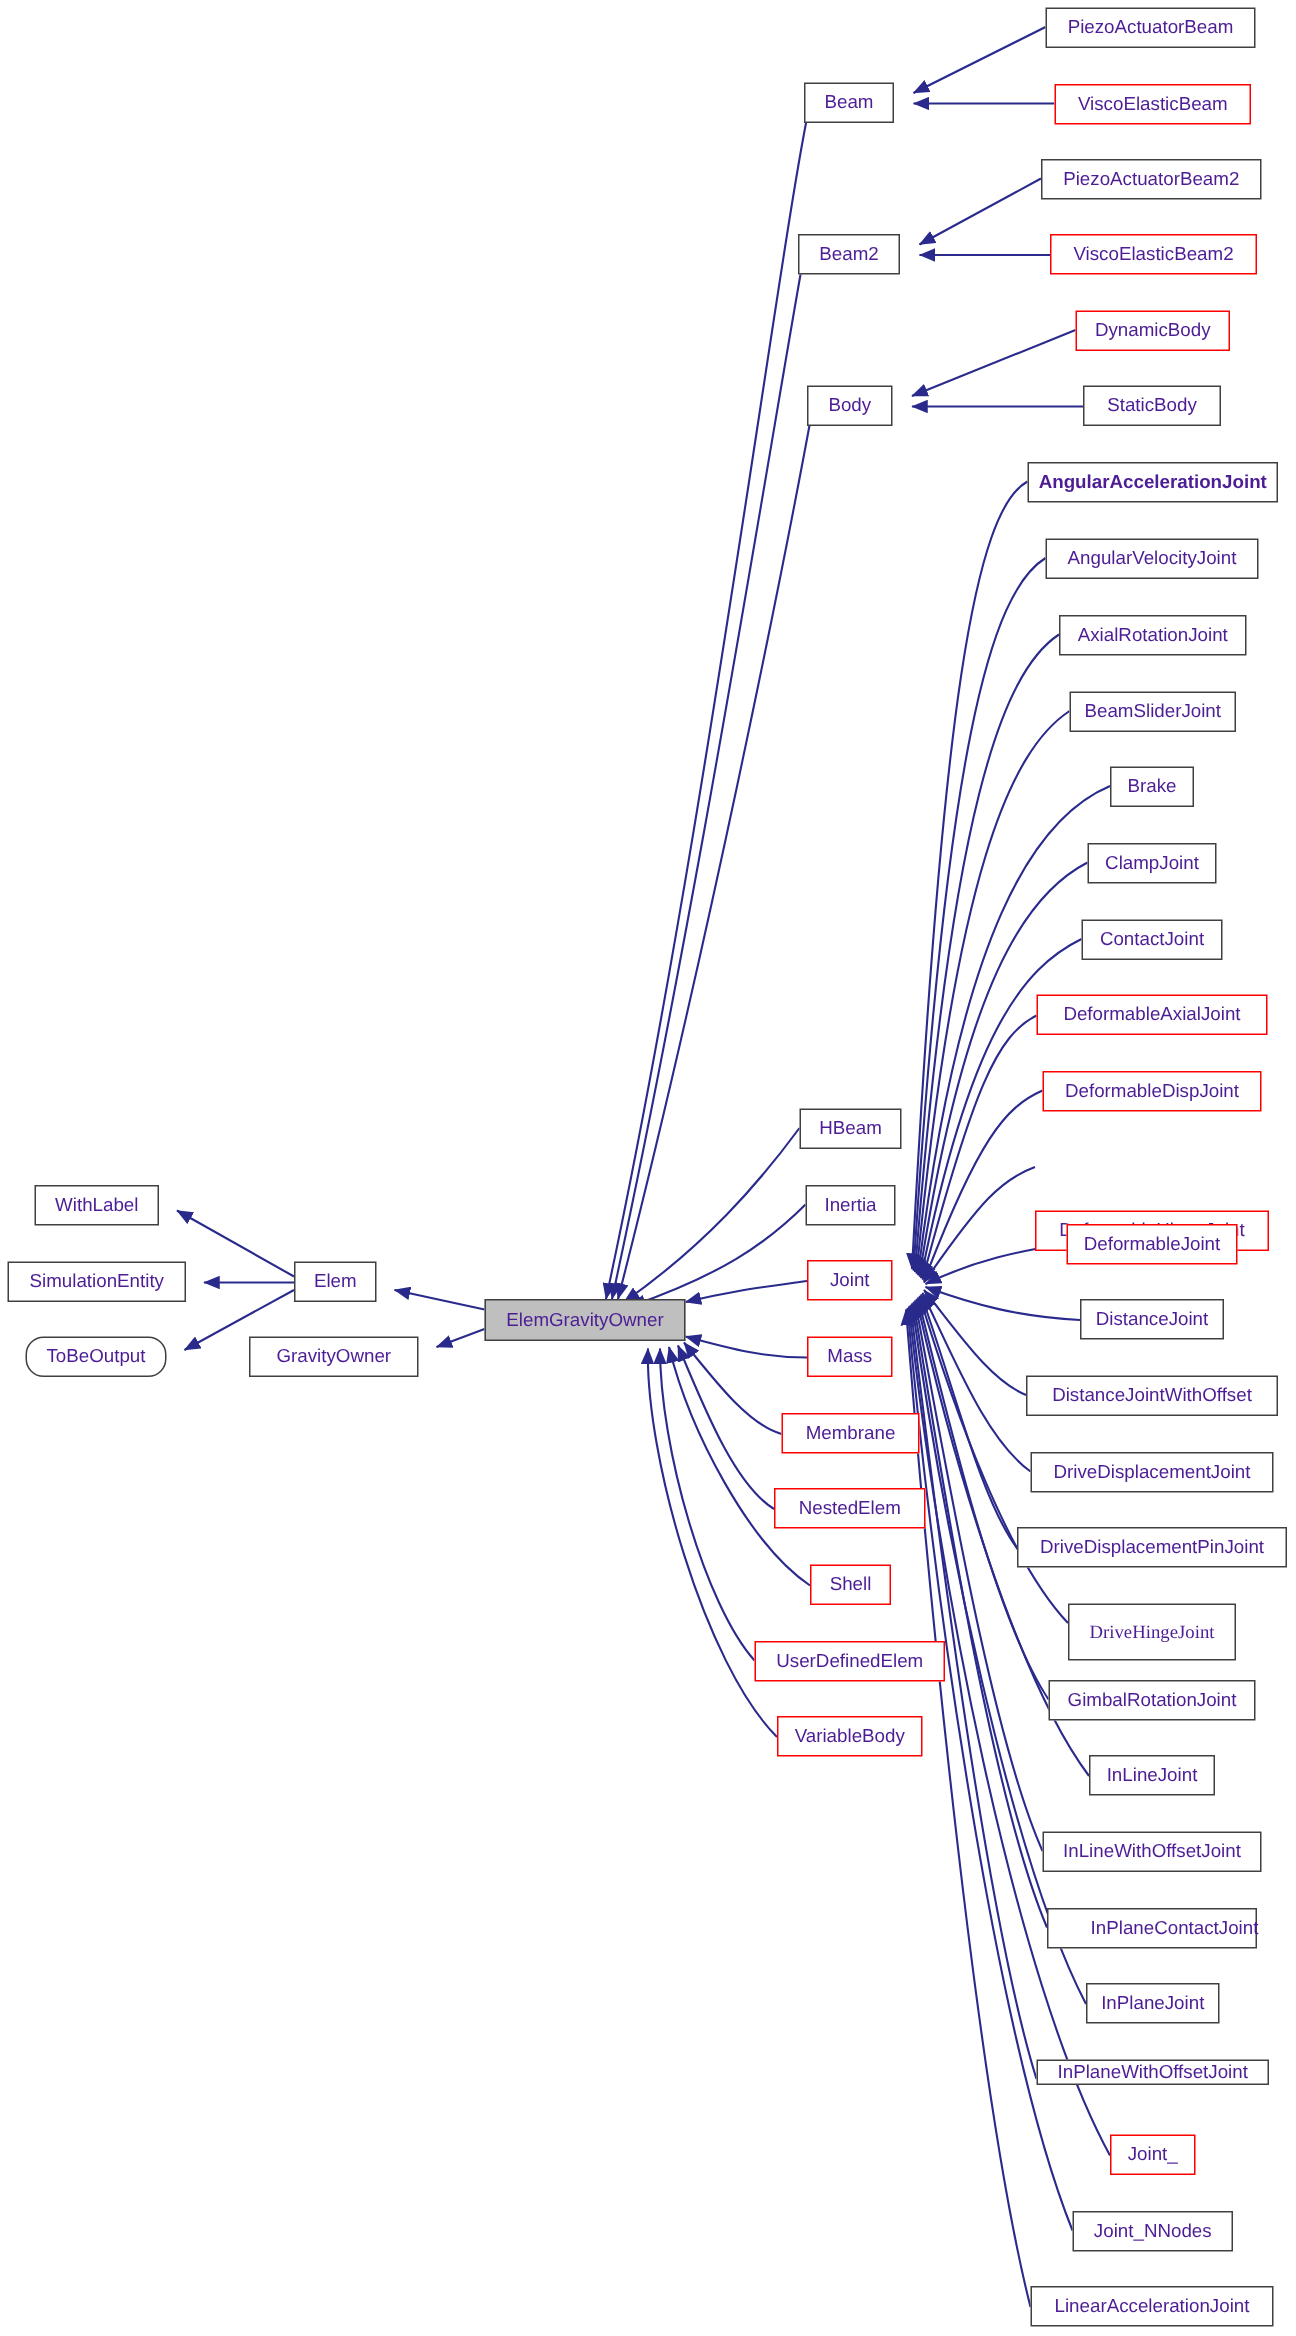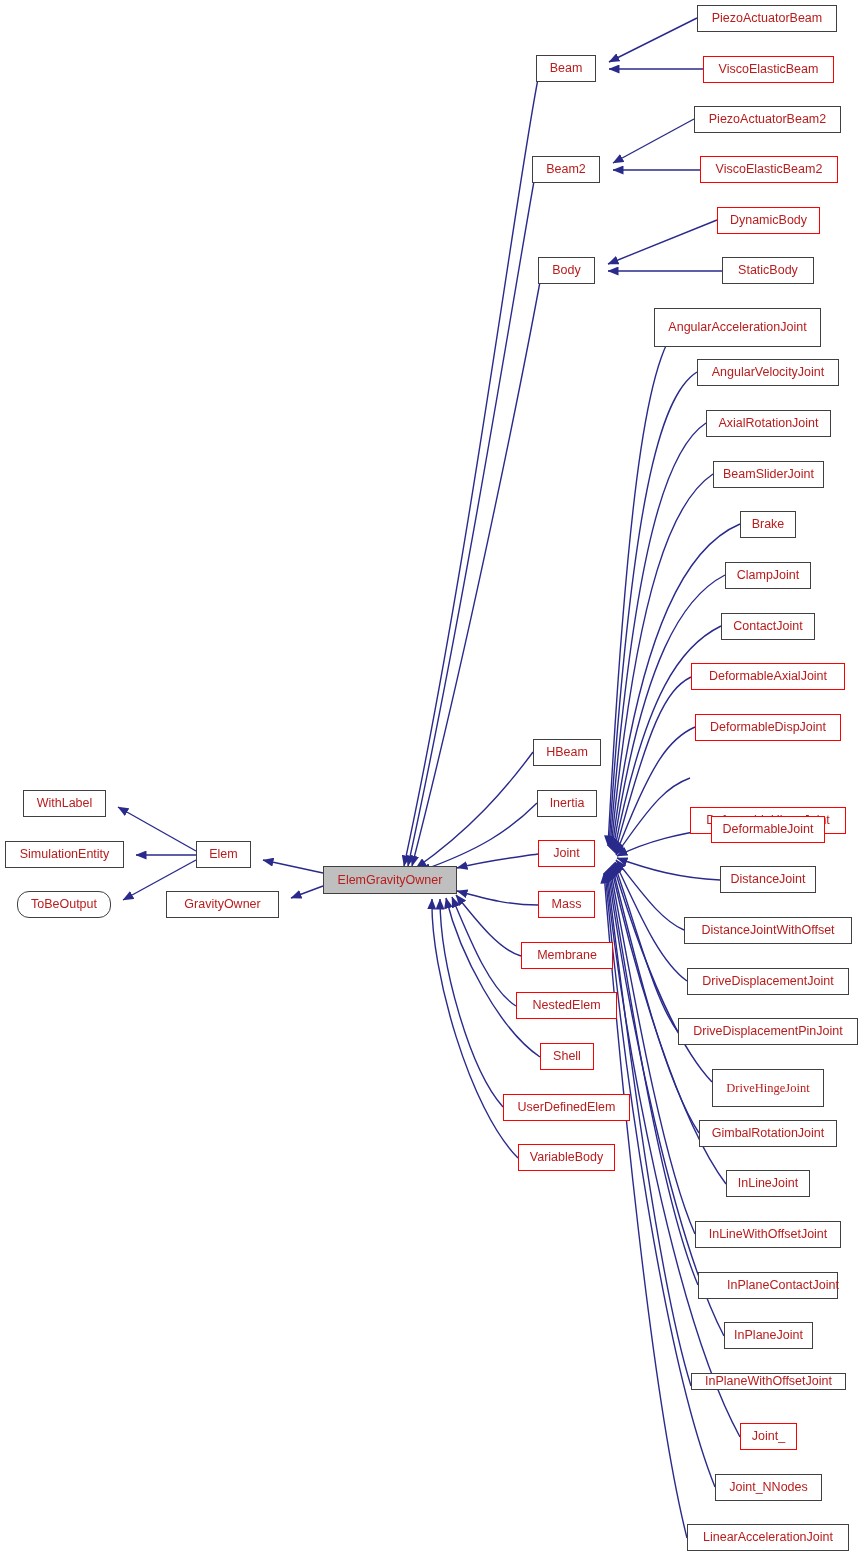--- a/index.html
+++ b/index.html
@@ -7,21 +7,21 @@
   #graph{position:relative;width:864px;height:1557px;overflow:hidden;background:#fff;}
   #edges{position:absolute;left:0;top:0;width:864px;height:1557px;}
   .node{
     position:absolute;
     box-sizing:border-box;
     display:flex;align-items:center;justify-content:center;
     background:#ffffff;
     border:1px solid #404040;
     font-size:12.5px;
     line-height:1;
-    color:#b91c1c;
+    color:#4c1d95;
     white-space:nowrap;
     letter-spacing:0px;
     z-index:3;
   }
   .node.red{border:1px solid #ff0000;}
   .node.root{background:#bfbfbf;border:1px solid #404040;}
   .node span{pointer-events:none;}
 </style>
 </head>
 <body>
@@ -161,21 +161,21 @@
   </div>
   <div class="node red" style="left:700px;top:156px;width:138px;height:27px;">
     <span>ViscoElasticBeam2</span>
   </div>
   <div class="node red" style="left:717px;top:207px;width:103px;height:27px;">
     <span>DynamicBody</span>
   </div>
   <div class="node" style="left:722px;top:257px;width:92px;height:27px;">
     <span>StaticBody</span>
   </div>
-  <div class="node" style="left:654px;top:308px;width:167px;height:39px;">
+  <div class="node" style="left:685px;top:308px;width:167px;height:27px;font-weight:bold;">
     <span>AngularAccelerationJoint</span>
   </div>
   <div class="node" style="left:697px;top:359px;width:142px;height:27px;">
     <span>AngularVelocityJoint</span>
   </div>
   <div class="node" style="left:706px;top:410px;width:125px;height:27px;">
     <span>AxialRotationJoint</span>
   </div>
   <div class="node" style="left:713px;top:461px;width:111px;height:27px;">
     <span>BeamSliderJoint</span>

